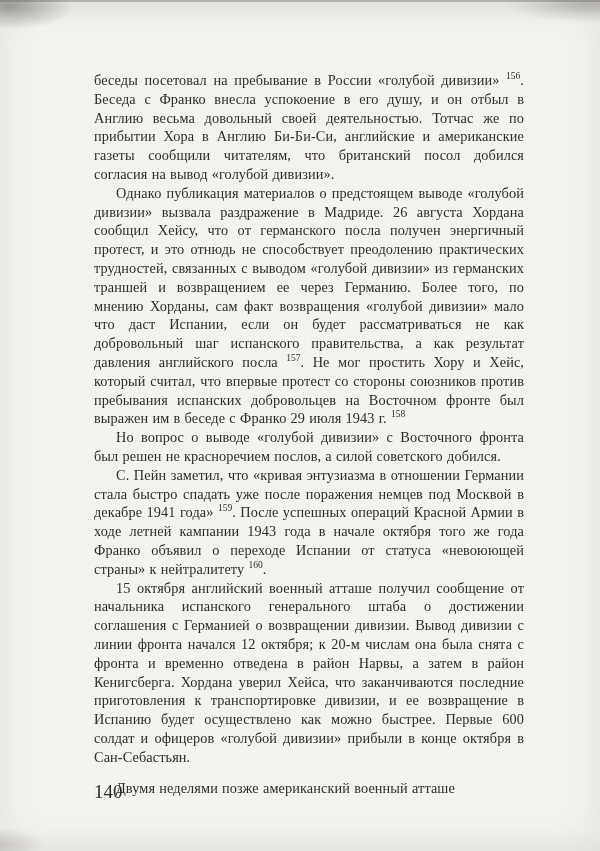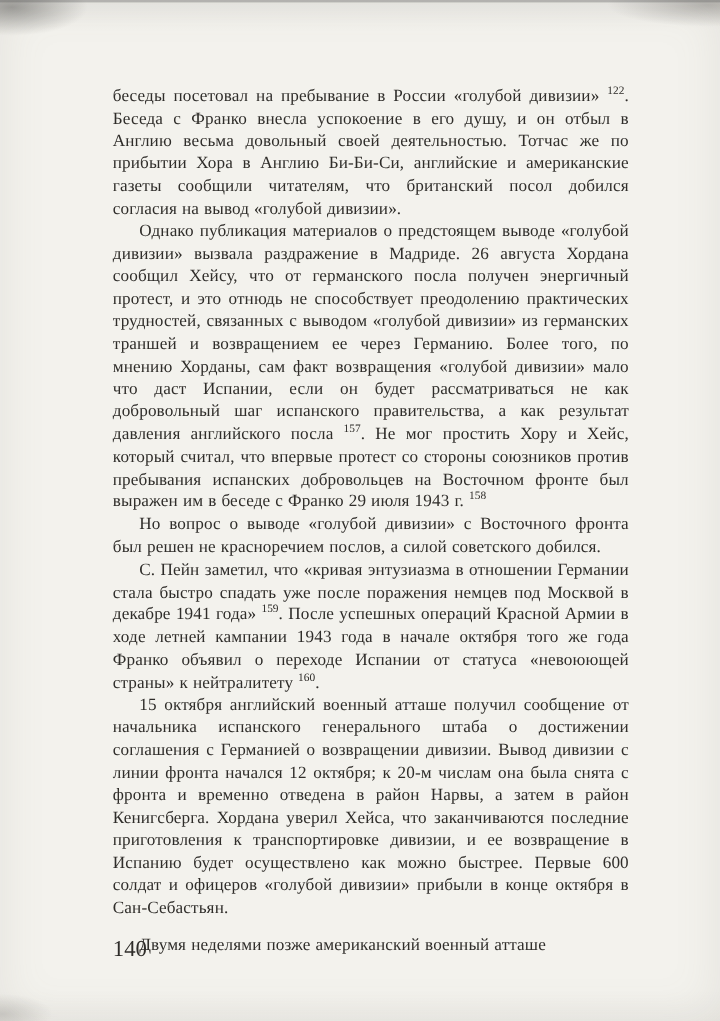--- a/index.html
+++ b/index.html
@@ -65,21 +65,21 @@
     top: 781px;
     font-size: 19px;
     color: #2f2d2a;
   }
 </style>
 </head>
 <body>
 
 <div class="page">
   <div class="text-block">
-      <p class="para">беседы посетовал на пребывание в России «голубой дивизии» <sup class="footnote">122</sup>. Беседа с Франко внесла успокоение в его душу, и он отбыл в Англию весьма довольный своей деятельностью. Тотчас же по прибытии Хора в Англию Би-Би-Си, английские и американские газеты сообщили читателям, что британский посол добился согласия на вывод «голубой дивизии».</p>
+      <p class="para">беседы посетовал на пребывание в России «голубой дивизии» <sup class="footnote">156</sup>. Беседа с Франко внесла успокоение в его душу, и он отбыл в Англию весьма довольный своей деятельностью. Тотчас же по прибытии Хора в Англию Би-Би-Си, английские и американские газеты сообщили читателям, что британский посол добился согласия на вывод «голубой дивизии».</p>
       <p class="para indent">Однако публикация материалов о предстоящем выводе «голубой дивизии» вызвала раздражение в Мадриде. 26 августа Хордана сообщил Хейсу, что от германского посла получен энергичный протест, и это отнюдь не способствует преодолению практических трудностей, связанных с выводом «голубой дивизии» из германских траншей и возвращением ее через Германию. Более того, по мнению Хорданы, сам факт возвращения «голубой дивизии» мало что даст Испании, если он будет рассматриваться не как добровольный шаг испанского правительства, а как результат давления английского посла <sup class="footnote">157</sup>. Не мог простить Хору и Хейс, который считал, что впервые протест со стороны союзников против пребывания испанских добровольцев на Восточном фронте был выражен им в беседе с Франко 29 июля 1943 г. <sup class="footnote">158</sup></p>
       <p class="para indent">Но вопрос о выводе «голубой дивизии» с Восточного фронта был решен не красноречием послов, а силой советского добился.</p>
       <p class="para indent">С. Пейн заметил, что «кривая энтузиазма в отношении Германии стала быстро спадать уже после поражения немцев под Москвой в декабре 1941 года» <sup class="footnote">159</sup>. После успешных операций Красной Армии в ходе летней кампании 1943 года в начале октября того же года Франко объявил о переходе Испании от статуса «невоюющей страны» к нейтралитету <sup class="footnote">160</sup>.</p>
       <p class="para indent">15 октября английский военный атташе получил сообщение от начальника испанского генерального штаба о достижении соглашения с Германией о возвращении дивизии. Вывод дивизии с линии фронта начался 12 октября; к 20-м числам она была снята с фронта и временно отведена в район Нарвы, а затем в район Кенигсберга. Хордана уверил Хейса, что заканчиваются последние приготовления к транспортировке дивизии, и ее возвращение в Испанию будет осуществлено как можно быстрее. Первые 600 солдат и офицеров «голубой дивизии» прибыли в конце октября в Сан-Себастьян.</p>
       <p class="para indent spaced">Двумя неделями позже американский военный атташе</p>
     </div>
   <div class="page-number">140</div>
 </div>
 
 </body></html>

